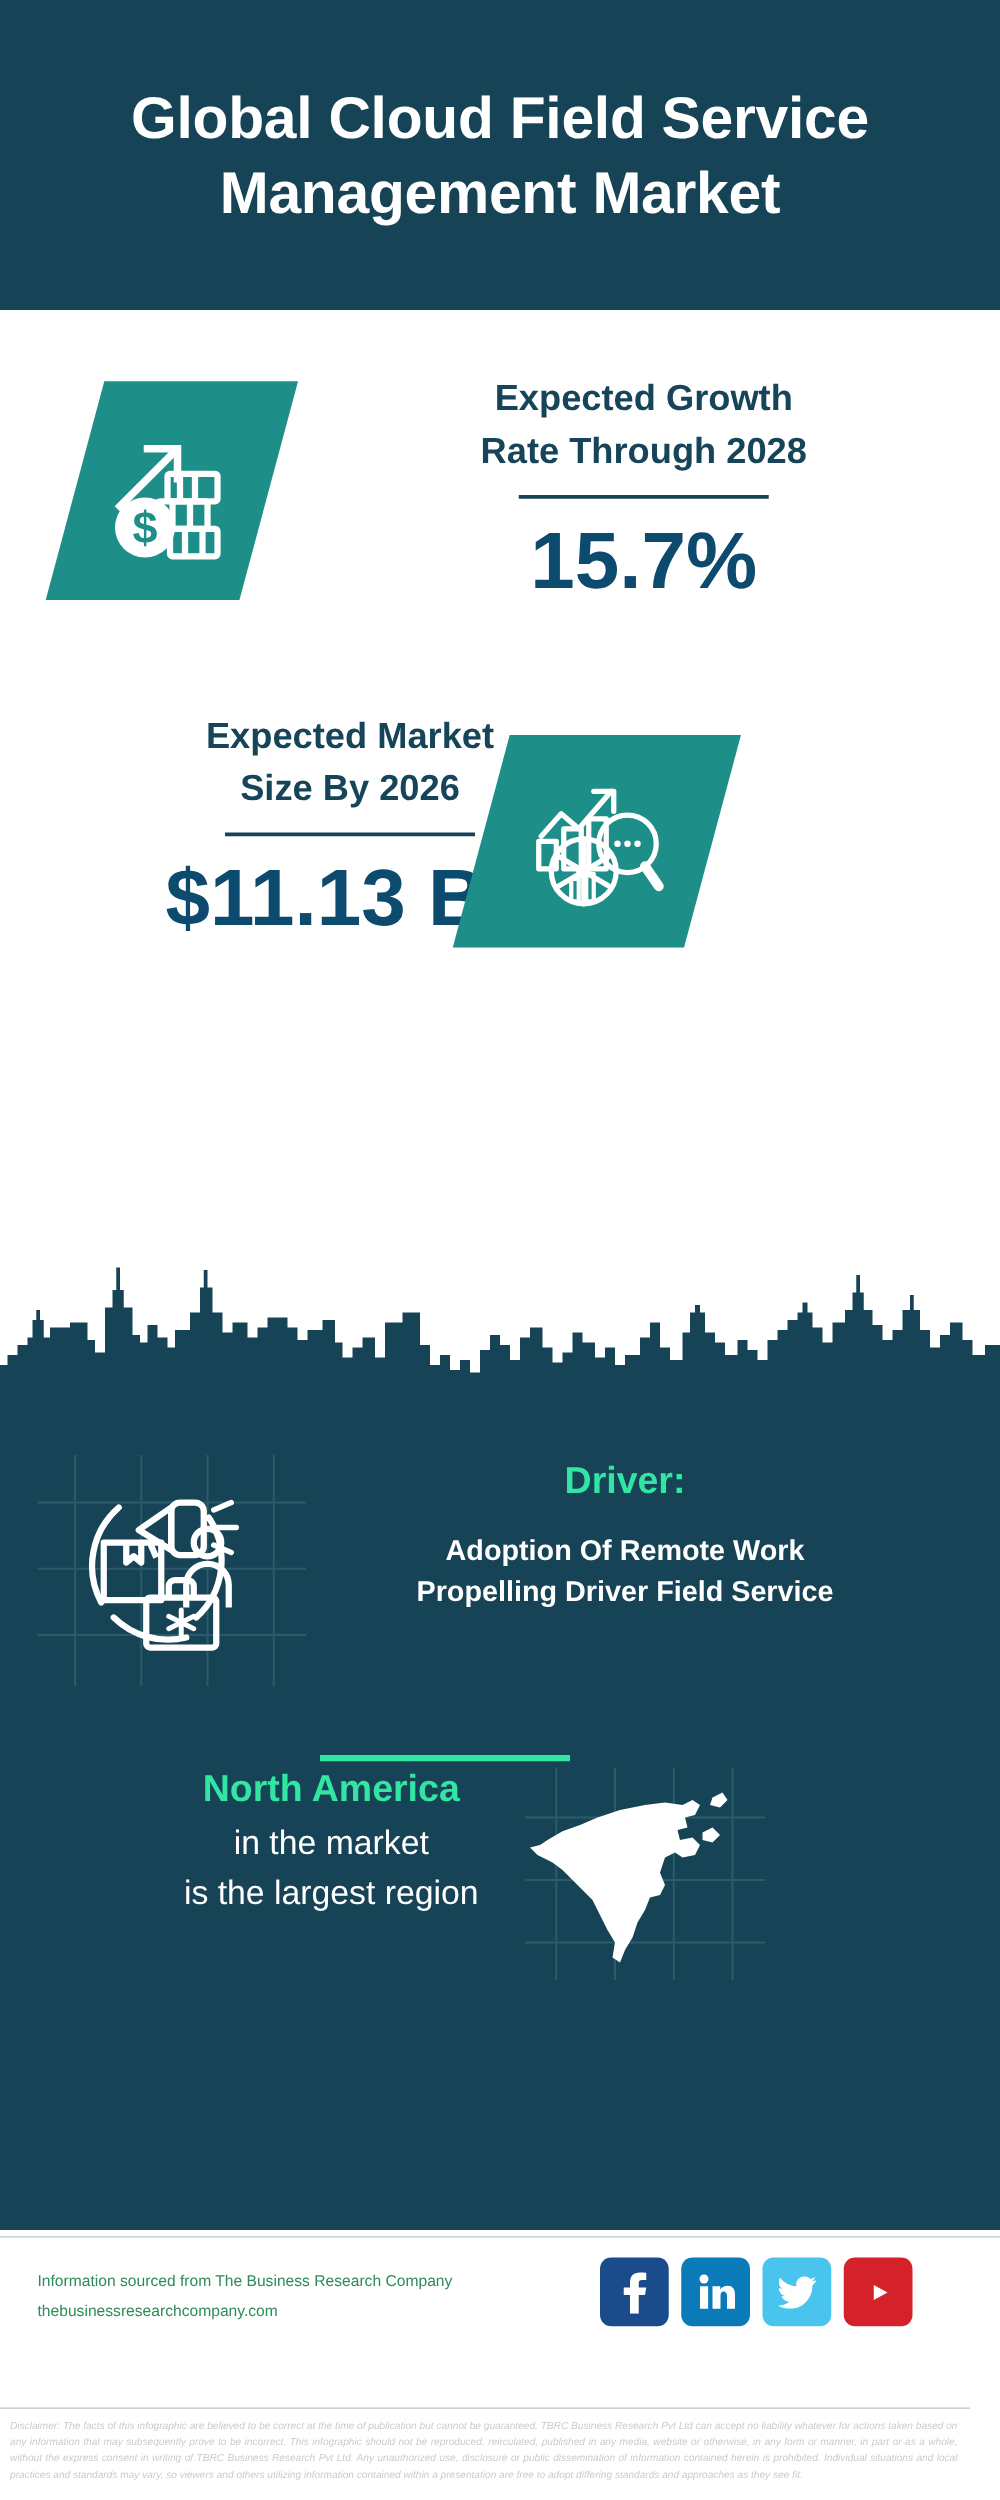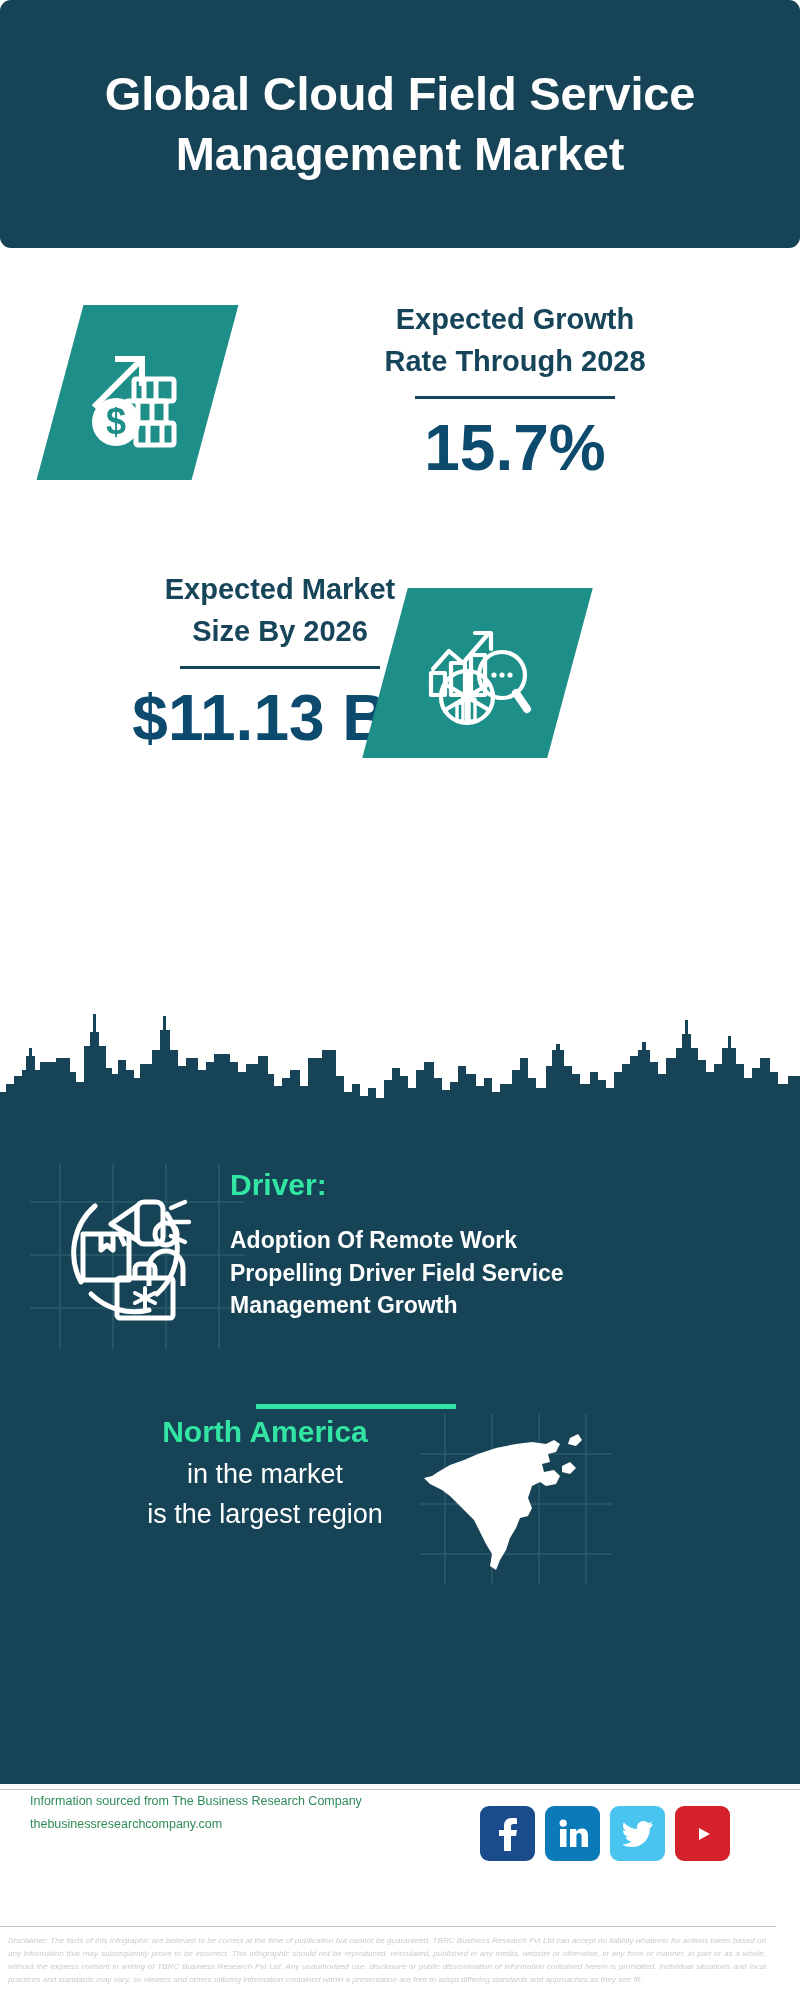--- a/index.html
+++ b/index.html
@@ -9,21 +9,21 @@
     background:#ffffff;
     position:relative;
     overflow:hidden;
   }
   .page { width:800px; height:2000px; position:relative; background:#ffffff; }
 
   
   .header {
     position:absolute; left:0; top:0; width:800px; height:248px;
     background:#164456;
-    display:flex; align-items:center; justify-content:center;border-radius:11px;
+    display:flex; align-items:center; justify-content:center;
   }
   .header h1 {
     color:#ffffff;
     font-size:47px;
     line-height:1.27;
     font-weight:bold;
     text-align:center;
     letter-spacing:-0.2px;
     width:660px;
   }
@@ -56,37 +56,37 @@
   .skyline { position:absolute; left:0; top:1000px; width:800px; height:130px; }
 
   
   .dark-zone {
     position:absolute; left:0; top:1124px; width:800px; height:660px;
     background:#164456;
   }
 
   
   .driver-icon { position:absolute; left:45px; top:1170px; width:165px; height:165px; }
-  .driver-text { position:absolute; left:230px; top:1165px; width:540px; }
+  .driver-text { position:absolute; left:230px; top:1165px; width:540px; text-align:center; }
   .driver-head { color:#32E5A2; font-size:30px; font-weight:bold; line-height:1.3; }
   .driver-body { color:#ffffff; font-size:23px; font-weight:bold; line-height:1.42; margin-top:20px; }
 
   .mint-rule { position:absolute; left:256px; top:1404px; width:200px; height:5px; background:#32E5A2; }
 
   
   .region-text { position:absolute; left:65px; top:1412px; width:400px; text-align:center; }
   .region-head { color:#32E5A2; font-size:30px; font-weight:bold; line-height:1.35; }
   .region-body { color:#ffffff; font-size:27px; line-height:1.42; margin-top:2px; }
   .map-wrap { position:absolute; left:420px; top:1420px; width:180px; height:160px; }
 
   
   .source-bar {
     position:absolute; left:0; top:1789px; width:800px; height:96px;
     background:#ffffff; border-top:1px solid #b9c5cc;
-    display:flex; 
+    display:flex; align-items:center;
   }
   .source-text { margin-left:30px; color:#2E8B5A; font-size:12.5px; line-height:1.85; }
   .socials { position:absolute; left:480px; top:1806px; display:flex; gap:10px; }
   .sicon { width:55px; height:55px; border-radius:9px; display:flex; align-items:center; justify-content:center; }
   .s-fb { background:#1A4C8B; }
   .s-li { background:#0A7BB8; }
   .s-tw { background:#48C4EF; }
   .s-yt { background:#D5212A; }
 
   
@@ -223,21 +223,20 @@
       <line x1="100" y1="118" x2="100" y2="138"></line>
       <line x1="90" y1="123" x2="110" y2="133"></line>
       <line x1="110" y1="123" x2="90" y2="133"></line>
     </g>
   </svg>
 
   <div class="driver-text">
     <div class="driver-head">Driver:</div>
     <div class="driver-body">Adoption Of Remote Work</div>
     <div class="driver-body" style="margin-top:0">Propelling Driver Field Service</div>
-    <div class="driver-body" style="margin-top:0">Management Growth</div>
   </div>
 
   <div class="mint-rule"></div>
 
   <div class="region-text">
     <div class="region-head">North America</div>
     <div class="region-body">in the market</div>
     <div class="region-body">is the largest region</div>
   </div>
 

